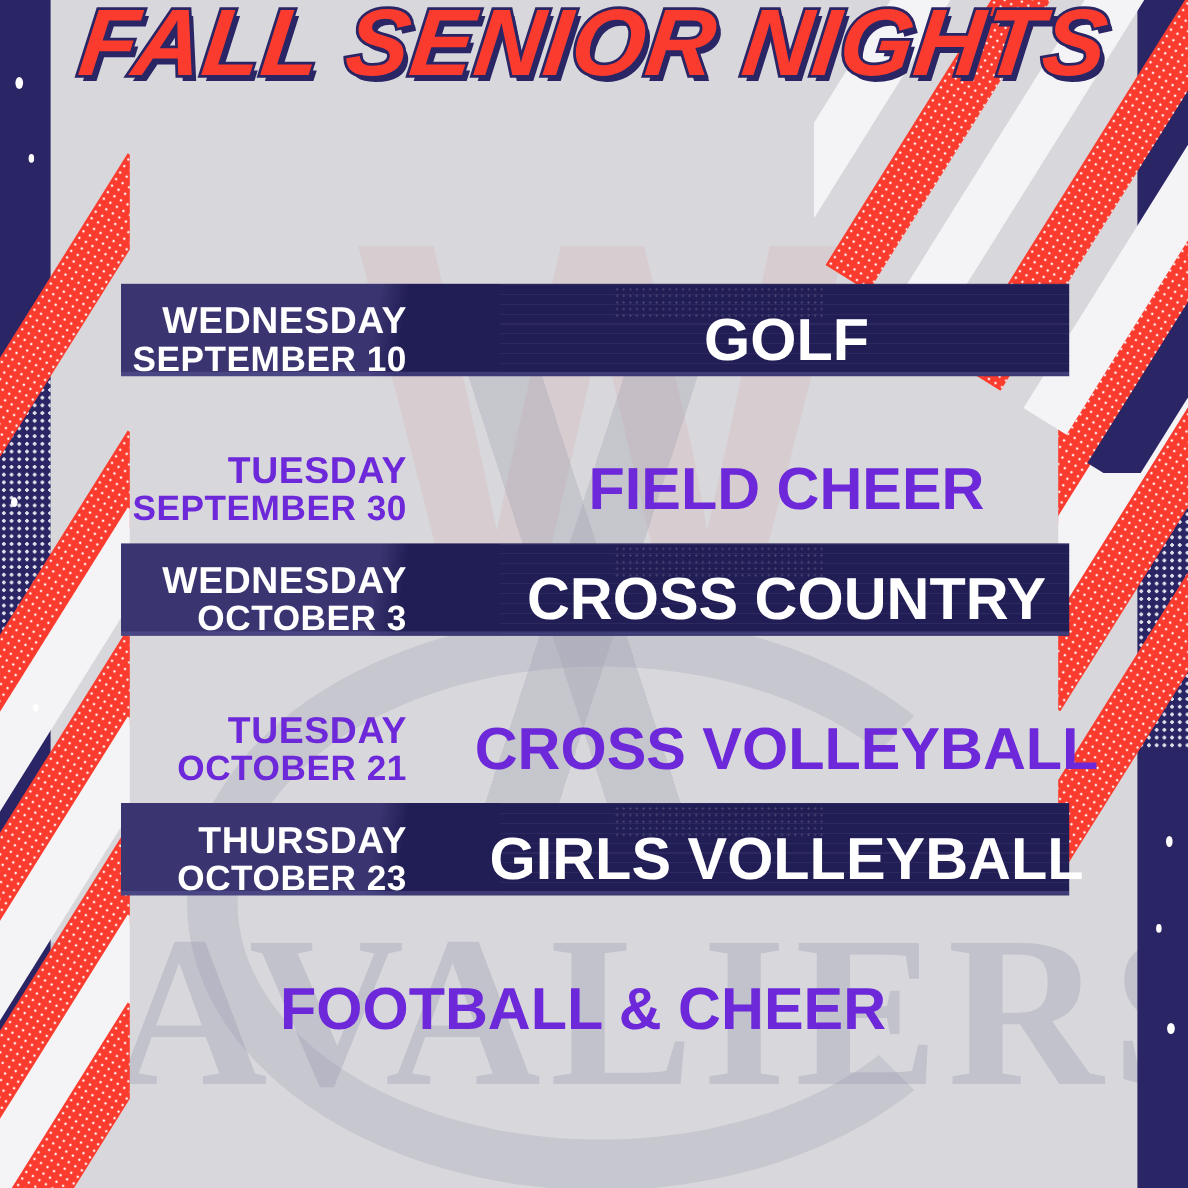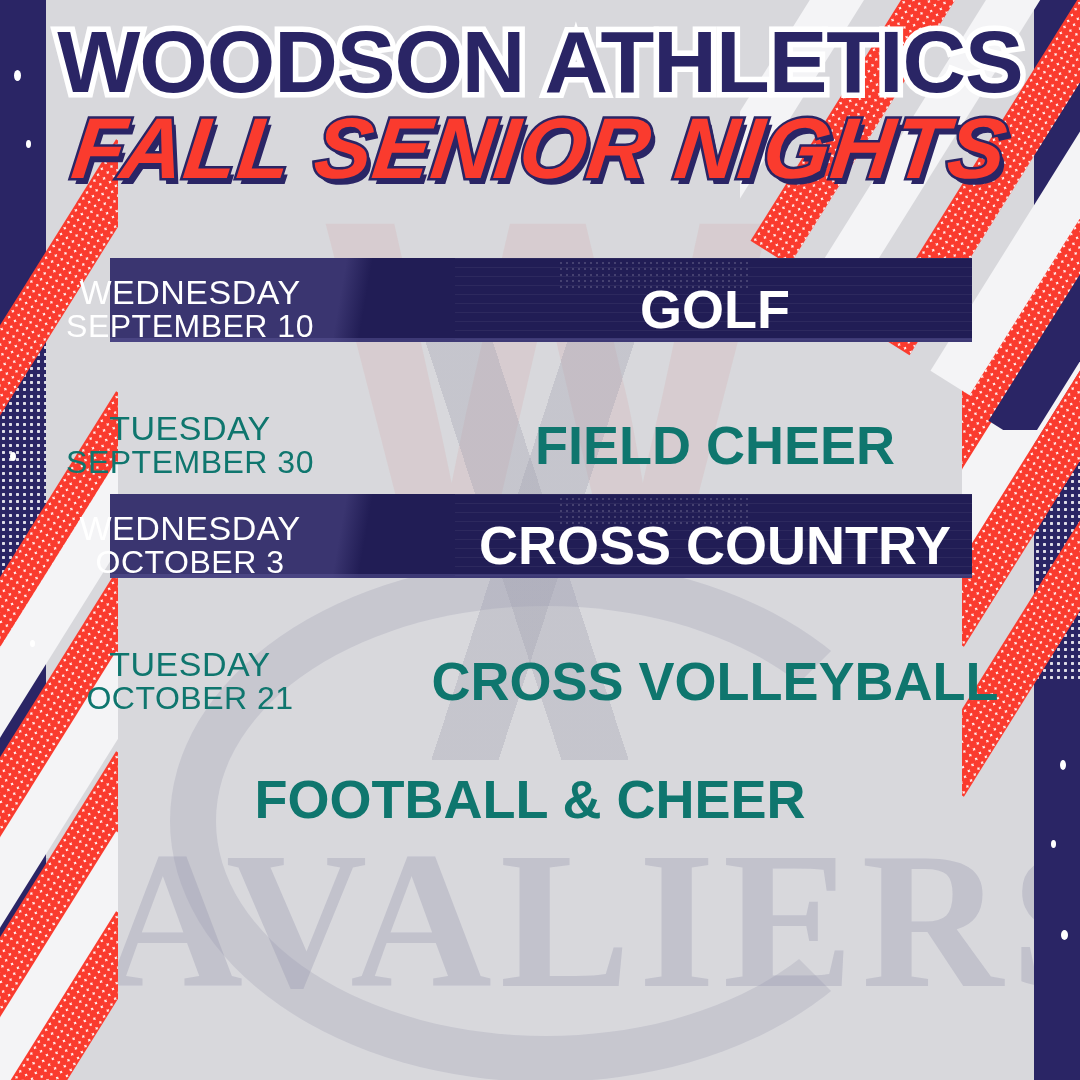--- a/index.html
+++ b/index.html
@@ -245,23 +245,23 @@
   .row .cells {
     position: relative;
     display: flex;
     width: 100%;
     align-items: center;
     z-index: 2;
   }
   .date-cell {
     width: 360px;
     margin-left: 10px;
-    text-align: center;
+    text-align: right;
     line-height: 1.04;
-    font-weight: 400;
+    font-weight: 700;
     font-family: "Liberation Sans", sans-serif;
   }
   .date-day {
     display: block;
     font-size: 34px;
     letter-spacing: 0.5px;
   }
   .date-date {
     display: block;
     font-size: 32px;
@@ -274,21 +274,21 @@
     font-size: 54px;
     font-weight: 700;
     letter-spacing: 0px;
     line-height: 1;
     font-family: "Liberation Sans", sans-serif;
     white-space: nowrap;
   }
   .row.dark .date-cell,
   .row.dark .sport-cell { color: #ffffff; }
   .row.light .date-cell,
-  .row.light .sport-cell { color: #0f766e; margin-top: 36px; }
+  .row.light .sport-cell { color: #6d28d9; margin-top: 36px; }
 </style>
 </head>
 <body>
 
 <div class="poster">
 
   <div class="wm-layer">
     <div class="wm-w">W</div>
     <div class="wm-sword"></div>
     <div class="wm-circle"></div>
@@ -327,21 +327,20 @@
   <div class="corner-fan">
     <div class="fan-stripe white" style="top: 310px; left: -30px;"></div>
     <div class="fan-stripe red dotted" style="top: 360px; left: 30px;"></div>
     <div class="fan-stripe white" style="top: 400px; left: 90px;"></div>
     <div class="fan-stripe red dotted" style="top: 450px; left: 150px;"></div>
     <div class="fan-stripe white" style="top: 490px; left: 210px;"></div>
     <div class="fan-stripe navy" style="top: 540px; left: 268px;"></div>
   </div>
 
   <div class="header">
-    <div class="title-main">WOODSON ATHLETICS</div>
     <div class="title-sub">FALL SENIOR NIGHTS</div>
   </div>
 
   <div class="schedule" id="schedule-list">
       <div class="row dark">
         <div class="bar">
           <div class="bar-lines"></div>
           <div class="bar-dots"></div>
           <div class="bar-underline"></div>
         </div>
@@ -378,20 +377,34 @@
       </div>
       <div class="row light">
         <div class="cells">
           <div class="date-cell">
             <span class="date-day">TUESDAY</span>
             <span class="date-date">OCTOBER 21</span>
           </div>
           <div class="sport-cell">CROSS VOLLEYBALL</div>
         </div>
       </div>
+      <div class="row dark">
+        <div class="bar">
+          <div class="bar-lines"></div>
+          <div class="bar-dots"></div>
+          <div class="bar-underline"></div>
+        </div>
+        <div class="cells">
+          <div class="date-cell">
+            <span class="date-day">THURSDAY</span>
+            <span class="date-date">OCTOBER 23</span>
+          </div>
+          <div class="sport-cell">GIRLS VOLLEYBALL</div>
+        </div>
+      </div>
       <div class="row light">
         <div class="cells">
           <div class="sport-cell">FOOTBALL &amp; CHEER</div>
         </div>
       </div>
     </div>
 
 </div>
 
 </body></html>

